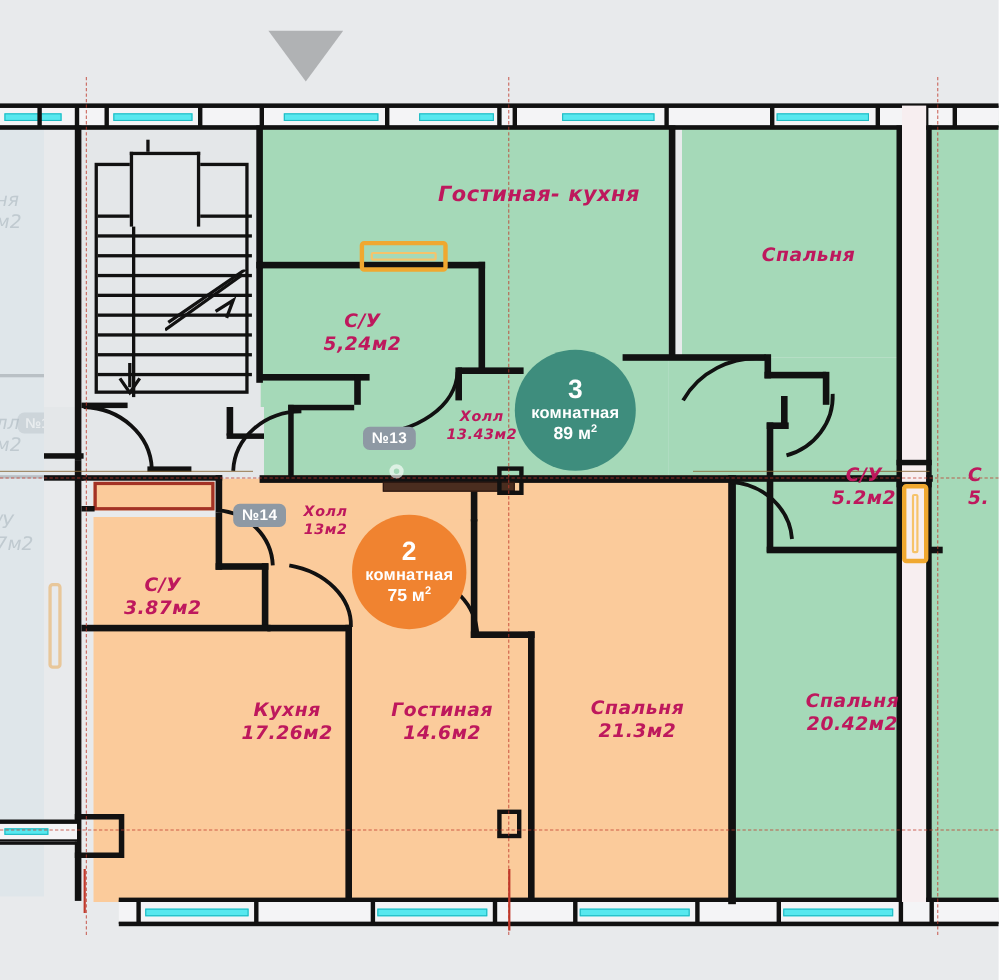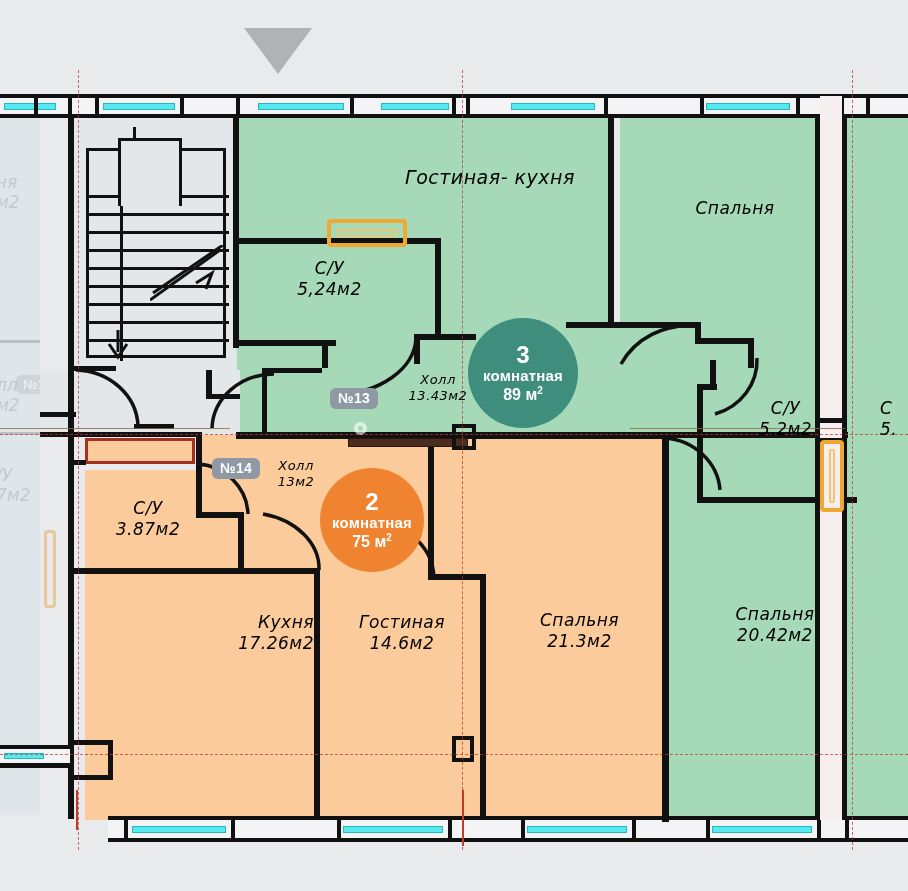--- a/index.html
+++ b/index.html
@@ -58,30 +58,31 @@
     border-left: 1px dashed #c0392b;
     opacity: .75;
   }
   .axis-solid-v { position:absolute; width:2px; background:#c0392b; }
   .axis-brown-h { position:absolute; height:1px; background:#8a6a3a; opacity:.8; }
 
   
   .rlabel {
     position: absolute;
     text-align: center;
-    color: #000000;
+    color: #be185d;
     font-family: "DejaVu Sans", sans-serif;
     font-style: italic;
     line-height: 1.22;
     white-space: nowrap;
     letter-spacing: .5px;
     user-select: none;
+    font-weight: bold;
   }
   .rlabel.big   { font-size: 19px; }
-  .rlabel.mid   { font-size: 17px; }
+  .rlabel.mid   { font-size: 17px; margin-top: 24px; }
   .rlabel.small { font-size: 13px; }
   .rlabel .ln2 { display:block; }
 
   
   .numbadge {
     position: absolute;
     background: #8e99a4;
     color: #ffffff;
     font-size: 14px;
     font-weight: 700;
@@ -465,21 +466,21 @@
   <div class="rlabel mid" style="left:88px; top:498px; width:120px;">
     <span>С/У</span>
     <span class="ln2">3.87м2</span>
   </div>
 
   <div class="rlabel small" style="left:246px; top:458px; width:100px;">
     <span>Холл</span>
     <span class="ln2">13м2</span>
   </div>
 
-  <div class="rlabel mid" style="left:184px; top:612px; width:130px;text-align:right;">
+  <div class="rlabel mid" style="left:196px; top:612px; width:130px;">
     <span>Кухня</span>
     <span class="ln2">17.26м2</span>
   </div>
 
   <div class="rlabel mid" style="left:332px; top:612px; width:140px;">
     <span>Гостиная</span>
     <span class="ln2">14.6м2</span>
   </div>
 
   <div class="rlabel mid" style="left:512px; top:610px; width:135px;">

